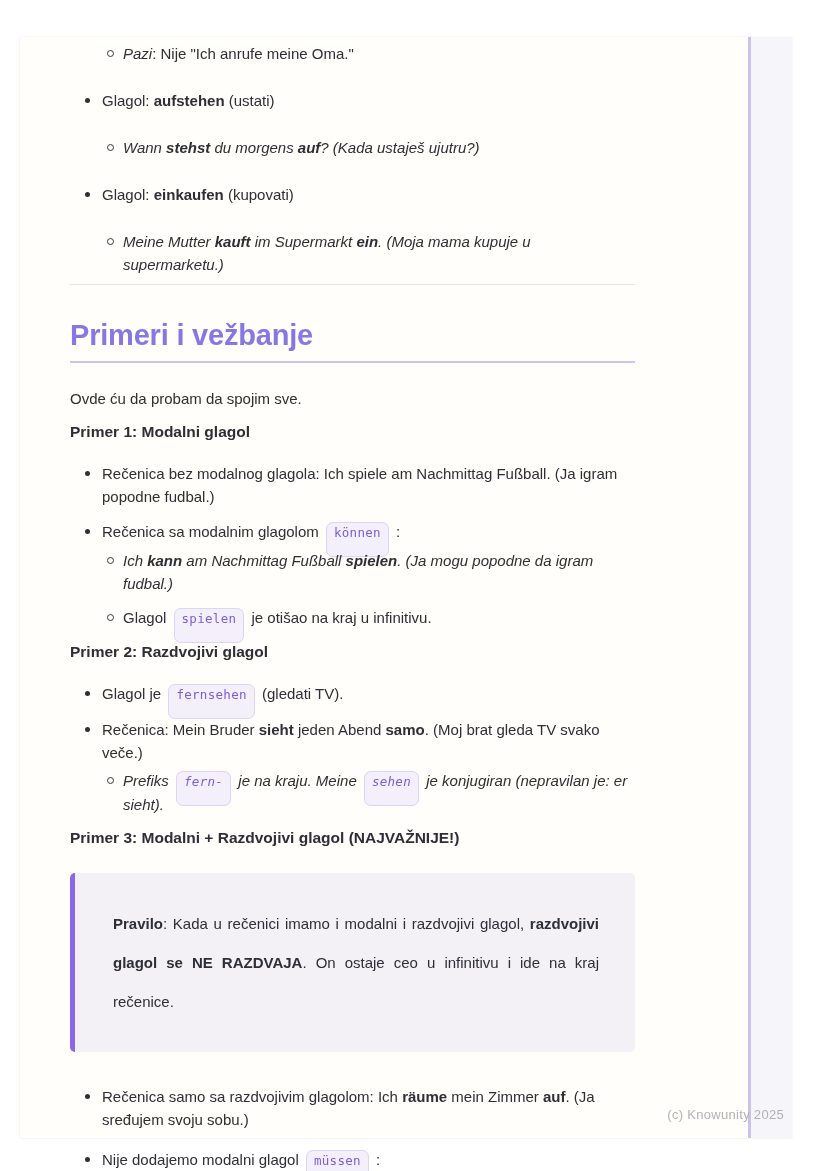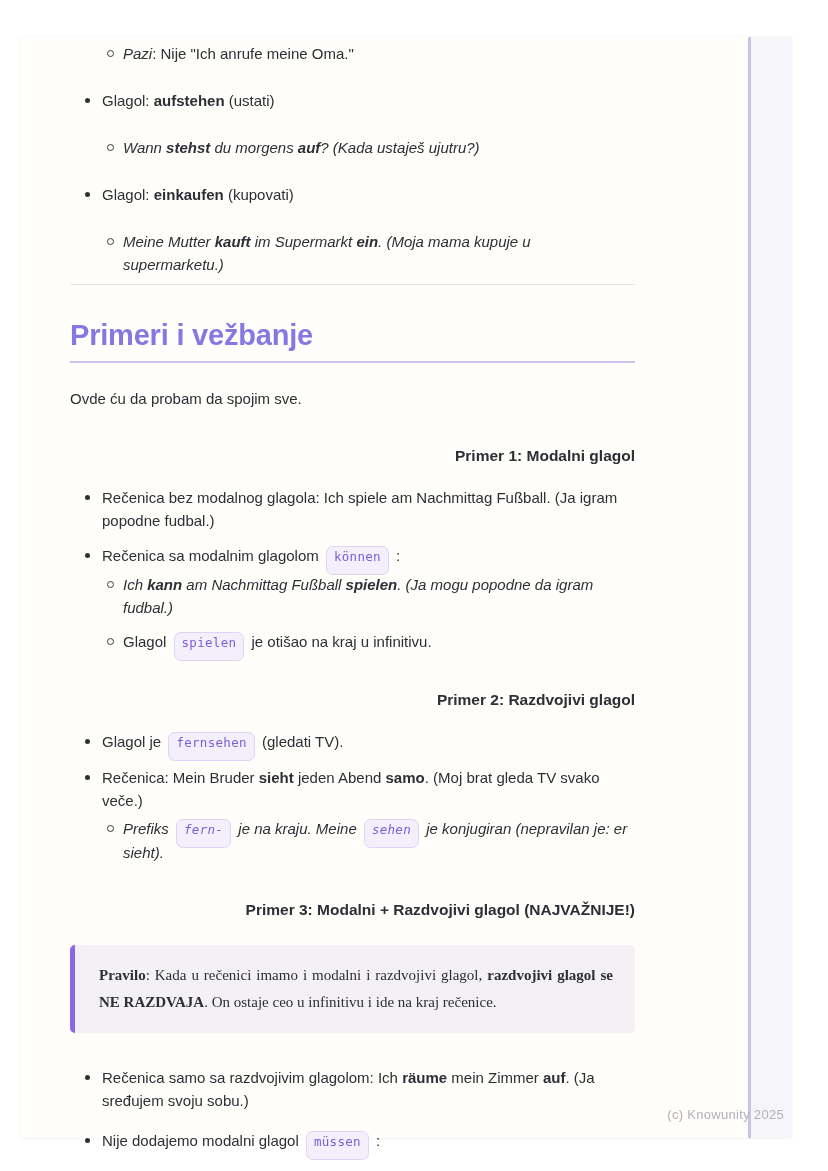--- a/index.html
+++ b/index.html
@@ -41,51 +41,51 @@
     display:flex;flex-direction:column;align-items:stretch;
   }
   .doc > *{margin:0;}
   .doc hr{border:none;border-top:1px solid var(--divider);margin-top:8px;width:100%;}
   .doc h2{
     color:var(--heading-purple);font-size:29px;line-height:32px;font-weight:700;
     letter-spacing:-0.2px;margin-top:34px;padding-bottom:10px;
     border-bottom:2px solid var(--heading-underline);
   }
   .para{margin-top:24px;}
-  .para.subhead{font-weight:700;margin-top:34px;font-size:15.5px;text-align:right;}
+  .para.subhead{font-weight:700;margin-top:10px;font-size:15.5px;}
   .list{display:flex;flex-direction:column;margin-top:19px;}
   .list.loose:first-child{margin-top:0;}
   .li{position:relative;}
   .li.lv1{padding-left:32px;}
   .li.lv2{padding-left:53px;}
   .li + .li{margin-top:12px;}
   .li.lv1 + .li.lv2{margin-top:5px;font-style:italic;}
   .li.lv2 + .li.lv2{margin-top:11px;}
   .list.loose .li + .li{margin-top:24px;}
   .list.loose .li.lv1 + .li.lv1{margin-top:17px;}
   .marker{position:absolute;border-radius:50%;}
   .li.lv1 > .marker{left:15px;top:9px;width:5px;height:5px;background:var(--body-text);}
   .li.lv2 > .marker{left:37px;top:8px;width:5px;height:5px;border:1.4px solid #3A3A42;background:transparent;}
   .seg.bold{font-weight:700;}
   .seg.italic{font-style:italic;}
   .seg.code{
     font-family:"DejaVu Sans Mono","Liberation Mono",monospace;
     font-size:12.5px;letter-spacing:0.3px;
     color:var(--code-text);background:var(--code-bg);
     border:1px solid var(--code-border);border-radius:7px;
-    padding:2px 7px 10px;margin:0 3px;white-space:nowrap;
+    padding:2px 7px 16px;margin:0 3px;white-space:nowrap;
   }
   .callout{
     margin-top:24px;
     background:var(--callout-bg);
     border-left:5px solid var(--callout-border);
     border-radius:5px;
     padding:17px 22px 17px 24px;
   }
-  .callout .callout-text{margin:0;text-align:justify;line-height:27px;font-family:Liberation Serif, serif;}
+  .callout .callout-text{margin:14px;text-align:justify;line-height:39px;}
   .callout + .list.loose{margin-top:33px;}
   .watermark{
     position:absolute;right:8px;bottom:16px;z-index:2;
     font-size:13px;letter-spacing:0.3px;color:var(--watermark-gray);
   }
 </style>
 </head>
 <body>
 
 <div class="page">

